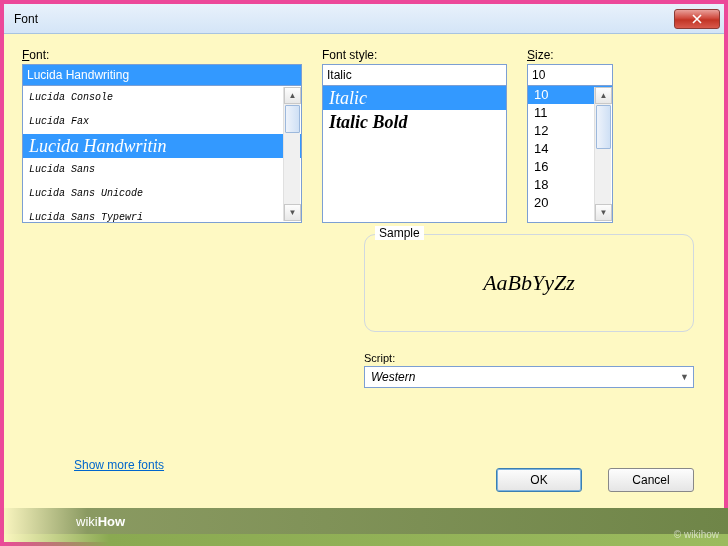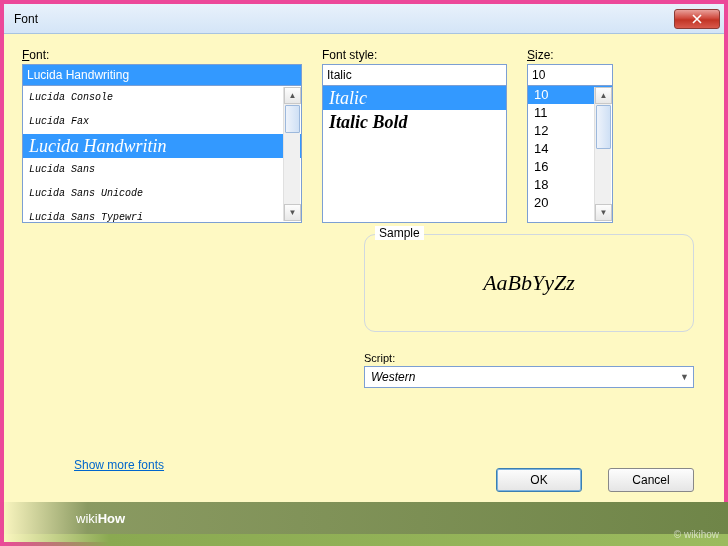--- a/index.html
+++ b/index.html
@@ -229,21 +229,21 @@
 .caption-overlay {
   position: absolute;
   left: 0;
   right: 0;
   bottom: 0;
   pointer-events: none;
 }
 .caption-band {
   background: linear-gradient(90deg, rgba(86,104,58,0) 0%, rgba(109,130,73,0.8) 12%, #6f8548 100%);
   color: #fff;
-  height: 32px;
+  height: 26px;
   display: flex;
   align-items: center;
   padding-left: 76px;
   font-size: 13px;
 }
 .caption-band .wiki { color: #fff; }
 .caption-band .how { font-weight: bold; color: #fff; }
 .caption-shadow {
   height: 12px;
   background: linear-gradient(90deg, rgba(131,163,76,0) 0%, #8aa951 15%, #9bbb5e 100%);

